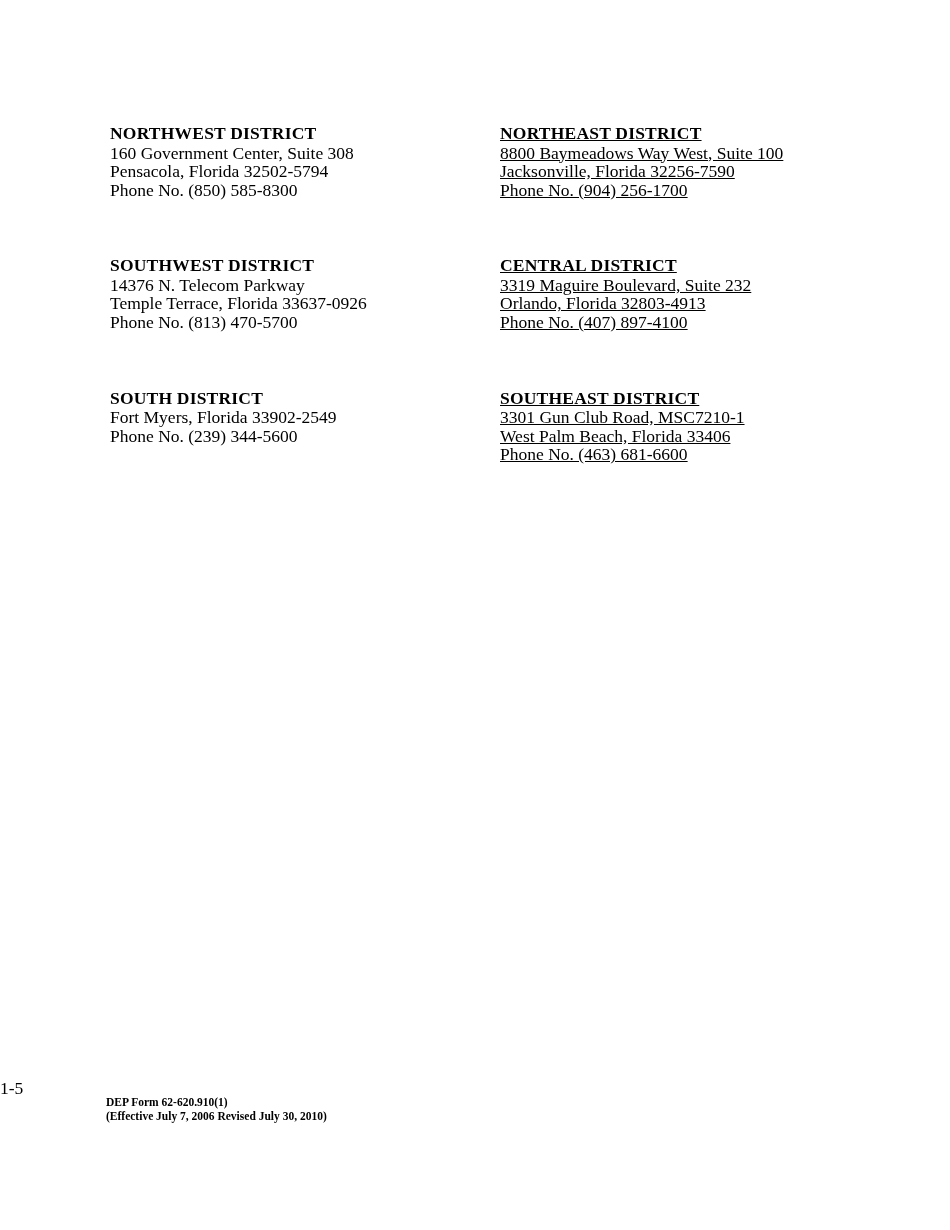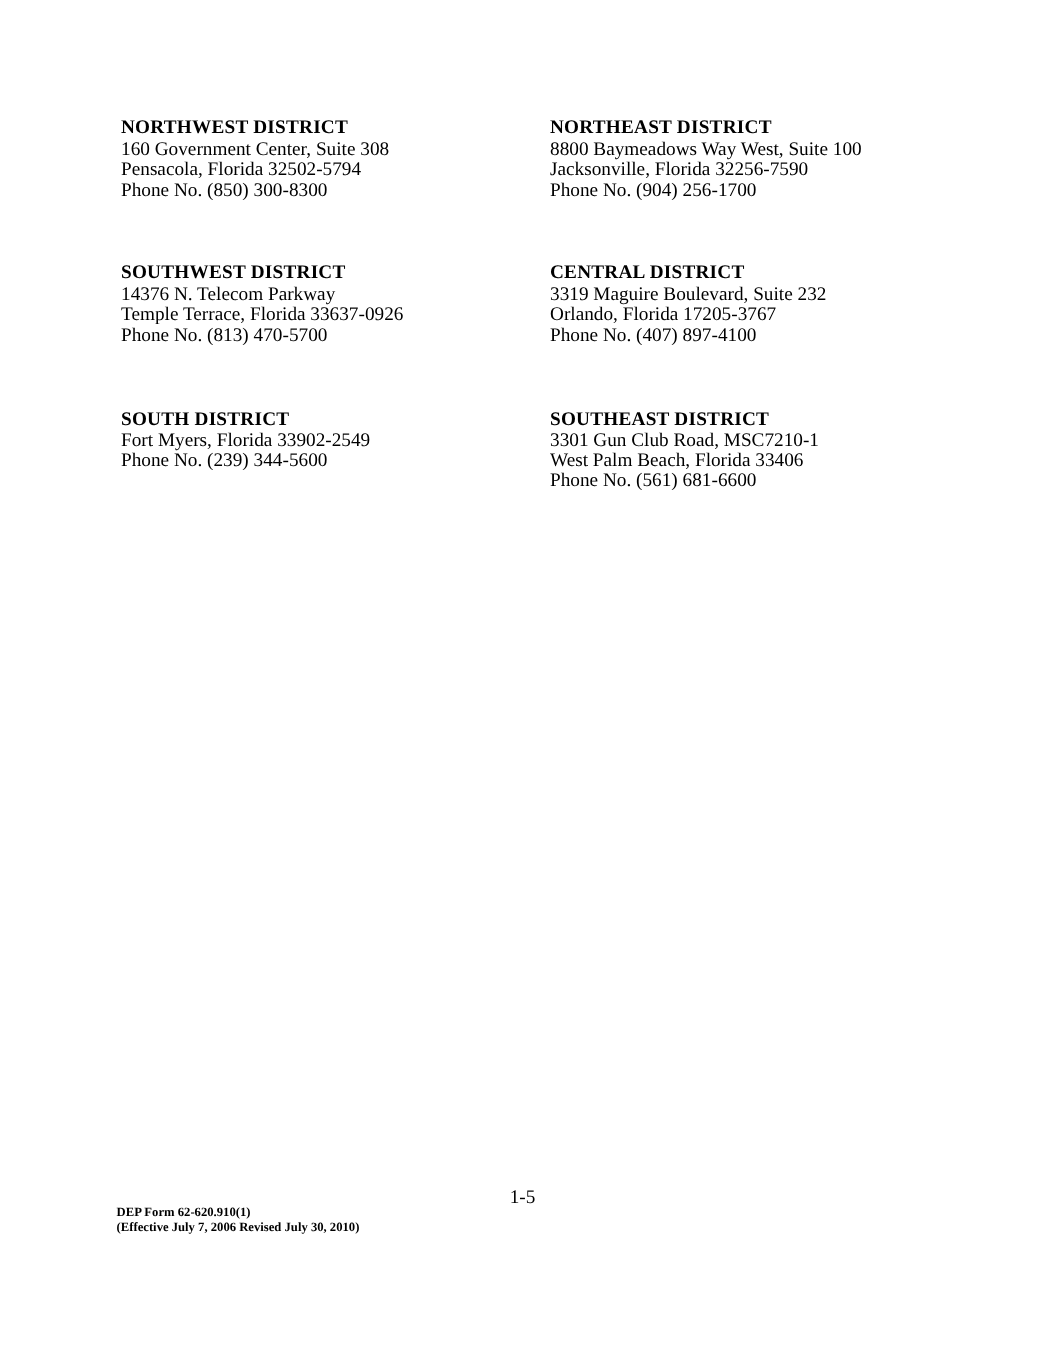--- a/index.html
+++ b/index.html
@@ -17,57 +17,57 @@
   }
   .page {
     position: absolute;
     top: 0;
     left: 0;
     width: 950px;
     height: 1230px;
   }
   .districts {
     position: absolute;
-    top: 106px;
+    top: 124px;
     left: 110px;
     width: 730px;
   }
   .district-row {
     display: flex;
     flex-direction: row;
     width: 100%;
   }
   .district-row.row-gap {
     margin-top: 57px;
   }
   .district-col {
     width: 390px;
     box-sizing: border-box;
   }
   .district-col.right {
     width: 340px;
+    text-decoration: underline;
   }
   .district-title {
     font-weight: bold;
     font-size: 17.5px;
     line-height: 18.5px;
     letter-spacing: 0.2px;
     margin-bottom: 1px;
   }
   .district-line {
     font-size: 17.5px;
     line-height: 18.6px;
     white-space: nowrap;
   }
   .page-number {
     position: absolute;
     top: 1078px;
     left: 0;
     width: 950px;
-    text-align: center;
     font-size: 17.5px;
   }
   .form-footer {
     position: absolute;
     top: 1095px;
     left: 106px;
     font-size: 11.5px;
     font-weight: bold;
     line-height: 14px;
   }
@@ -77,56 +77,56 @@
 
 <div class="page">
 
   <div class="districts">
 
     <div class="district-row">
       <div class="district-col">
         <div class="district-title">NORTHWEST DISTRICT</div>
         <div class="district-line">160 Government Center, Suite 308</div>
         <div class="district-line">Pensacola, Florida 32502-5794</div>
-        <div class="district-line">Phone No. (850) 300-8300</div>
+        <div class="district-line">Phone No. (850) 585-8300</div>
       </div>
       <div class="district-col right">
         <div class="district-title">NORTHEAST DISTRICT</div>
         <div class="district-line">8800 Baymeadows Way West, Suite 100</div>
         <div class="district-line">Jacksonville, Florida 32256-7590</div>
         <div class="district-line">Phone No. (904) 256-1700</div>
       </div>
     </div>
 
     <div class="district-row row-gap">
       <div class="district-col">
         <div class="district-title">SOUTHWEST DISTRICT</div>
         <div class="district-line">14376 N. Telecom Parkway</div>
         <div class="district-line">Temple Terrace, Florida 33637-0926</div>
         <div class="district-line">Phone No. (813) 470-5700</div>
       </div>
       <div class="district-col right">
         <div class="district-title">CENTRAL DISTRICT</div>
         <div class="district-line">3319 Maguire Boulevard, Suite 232</div>
-        <div class="district-line">Orlando, Florida 17205-3767</div>
+        <div class="district-line">Orlando, Florida 32803-4913</div>
         <div class="district-line">Phone No. (407) 897-4100</div>
       </div>
     </div>
 
     <div class="district-row row-gap">
       <div class="district-col">
         <div class="district-title">SOUTH DISTRICT</div>
         <div class="district-line">Fort Myers, Florida 33902-2549</div>
         <div class="district-line">Phone No. (239) 344-5600</div>
       </div>
       <div class="district-col right">
         <div class="district-title">SOUTHEAST DISTRICT</div>
         <div class="district-line">3301 Gun Club Road, MSC7210-1</div>
         <div class="district-line">West Palm Beach, Florida 33406</div>
-        <div class="district-line">Phone No. (561) 681-6600</div>
+        <div class="district-line">Phone No. (463) 681-6600</div>
       </div>
     </div>
 
   </div>
 
   <div class="page-number">1-5</div>
 
   <div class="form-footer">
     <div>DEP Form 62-620.910(1)</div>
     <div>(Effective July 7, 2006 Revised July 30, 2010)</div>

